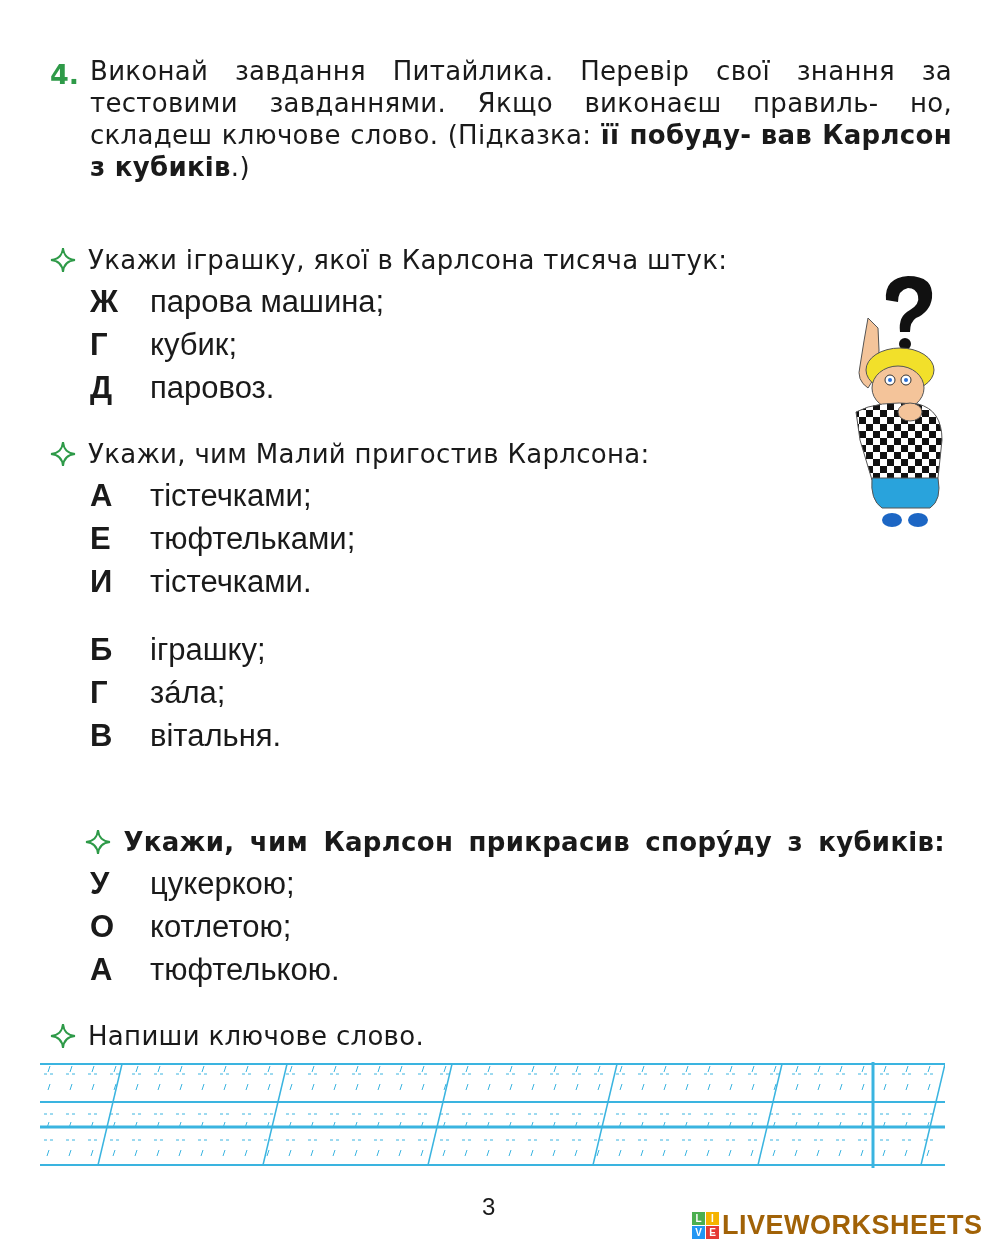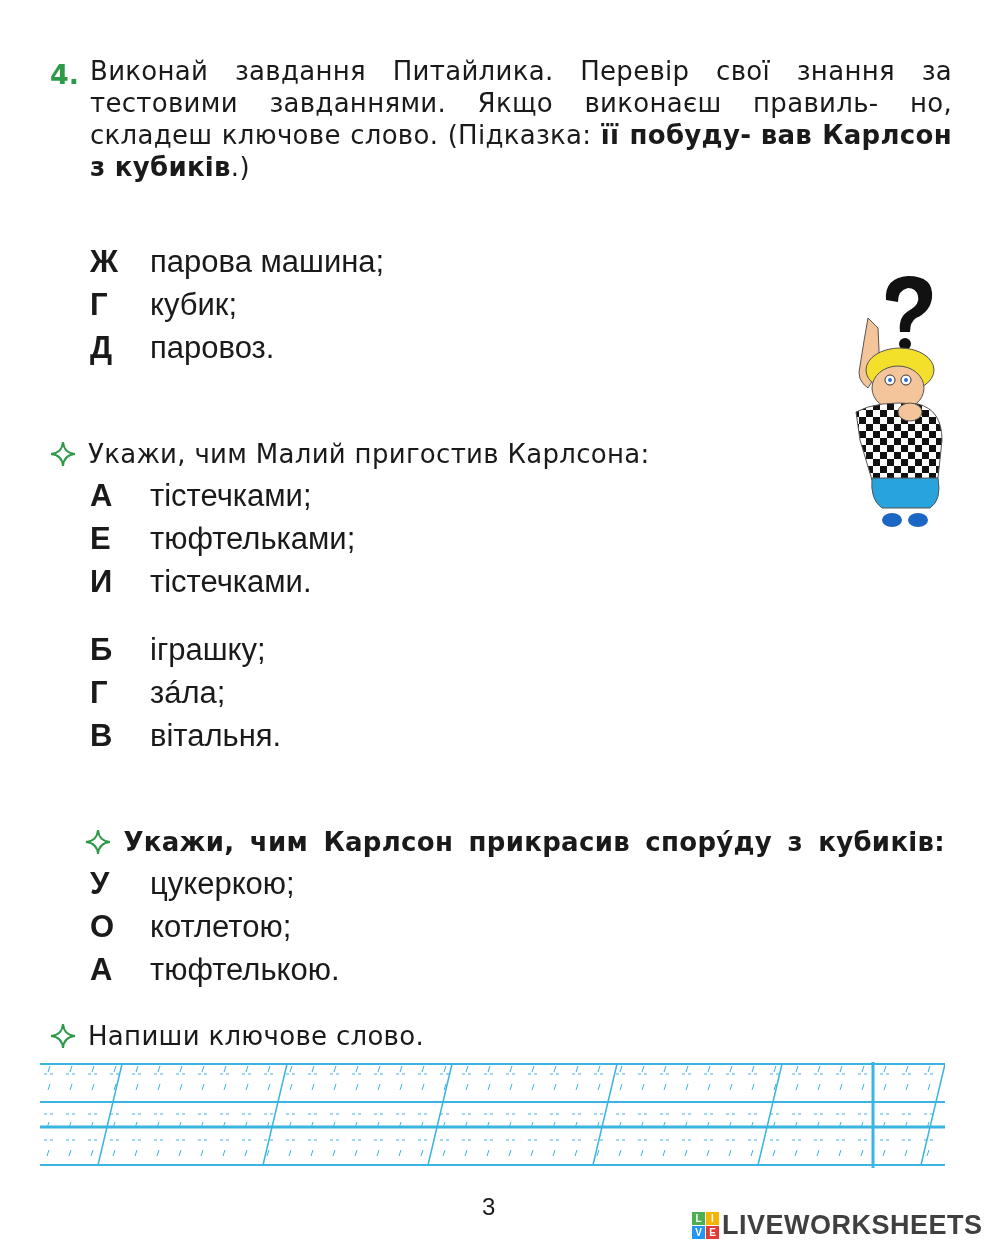--- a/index.html
+++ b/index.html
@@ -12,37 +12,43 @@
     .q { position:absolute; left:50px; }
     .q-head { display:flex; align-items:center; height:40px; font-size:26px; letter-spacing:0.3px; }
     .star { width:26px; height:26px; margin-right:12px; flex:none; }
     .opt { display:flex; height:43px; align-items:center; padding-left:40px; font-family:"Liberation Sans", sans-serif; font-size:31px; }
     .opt .letter { font-weight:bold; width:60px; }
     .writing { position:absolute; left:40px; top:1062px; width:905px; height:106px; }
     .page-num { position:absolute; left:482px; top:1193px; font-family:"Liberation Sans", sans-serif; font-size:24px; }
     .logo { position:absolute; left:692px; top:1210px; display:flex; align-items:center; }
     .logo-tiles { display:grid; grid-template-columns:13px 13px; grid-template-rows:13px 13px; gap:1px; margin-right:3px; }
     .tile { color:#fff; font-size:10px; font-weight:bold; display:flex; align-items:center; justify-content:center; font-family:"Liberation Sans", sans-serif; }
-    .logo-text { color:#404040; font-weight:bold; font-size:27px; font-family:"Liberation Sans", sans-serif; letter-spacing:0.5px; }
+    .logo-text { color:#a16207; font-weight:bold; font-size:27px; font-family:"Liberation Sans", sans-serif; letter-spacing:0.5px; }
     .figure { position:absolute; left:838px; top:270px; width:112px; height:262px; }
   </style>
 </head>
 <body>
 
 <div class="task">
   <div class="task-num">4.</div>
   <div class="task-text">
     <span>Виконай завдання Питайлика. Перевір свої знання</span>
     <span>за тестовими завданнями. Якщо виконаєш правиль-</span>
     <span>но, складеш ключове слово. (Підказка: </span><span class="bold">її побуду-</span>
     <span class="bold">вав Карлсон з кубиків</span><span>.)</span>
   </div>
 </div>
 
 <div class="q" style="top:240px;">
+  <div class="q-head">
+    <svg class="star" viewBox="0 0 26 26">
+        <path d="M13 1 Q14 12 25 13 Q14 14 13 25 Q12 14 1 13 Q12 12 13 1 Z" fill="none" stroke="#2e9a48" stroke-width="2"></path>
+      </svg>
+    <span>Укажи іграшку, якої в Карлсона тисяча штук:</span>
+  </div>
   <div class="opt">
       <span class="letter">Ж</span>
       <span>парова машина;</span>
     </div>
   <div class="opt">
       <span class="letter">Г</span>
       <span>кубик;</span>
     </div>
   <div class="opt">
       <span class="letter">Д</span>

